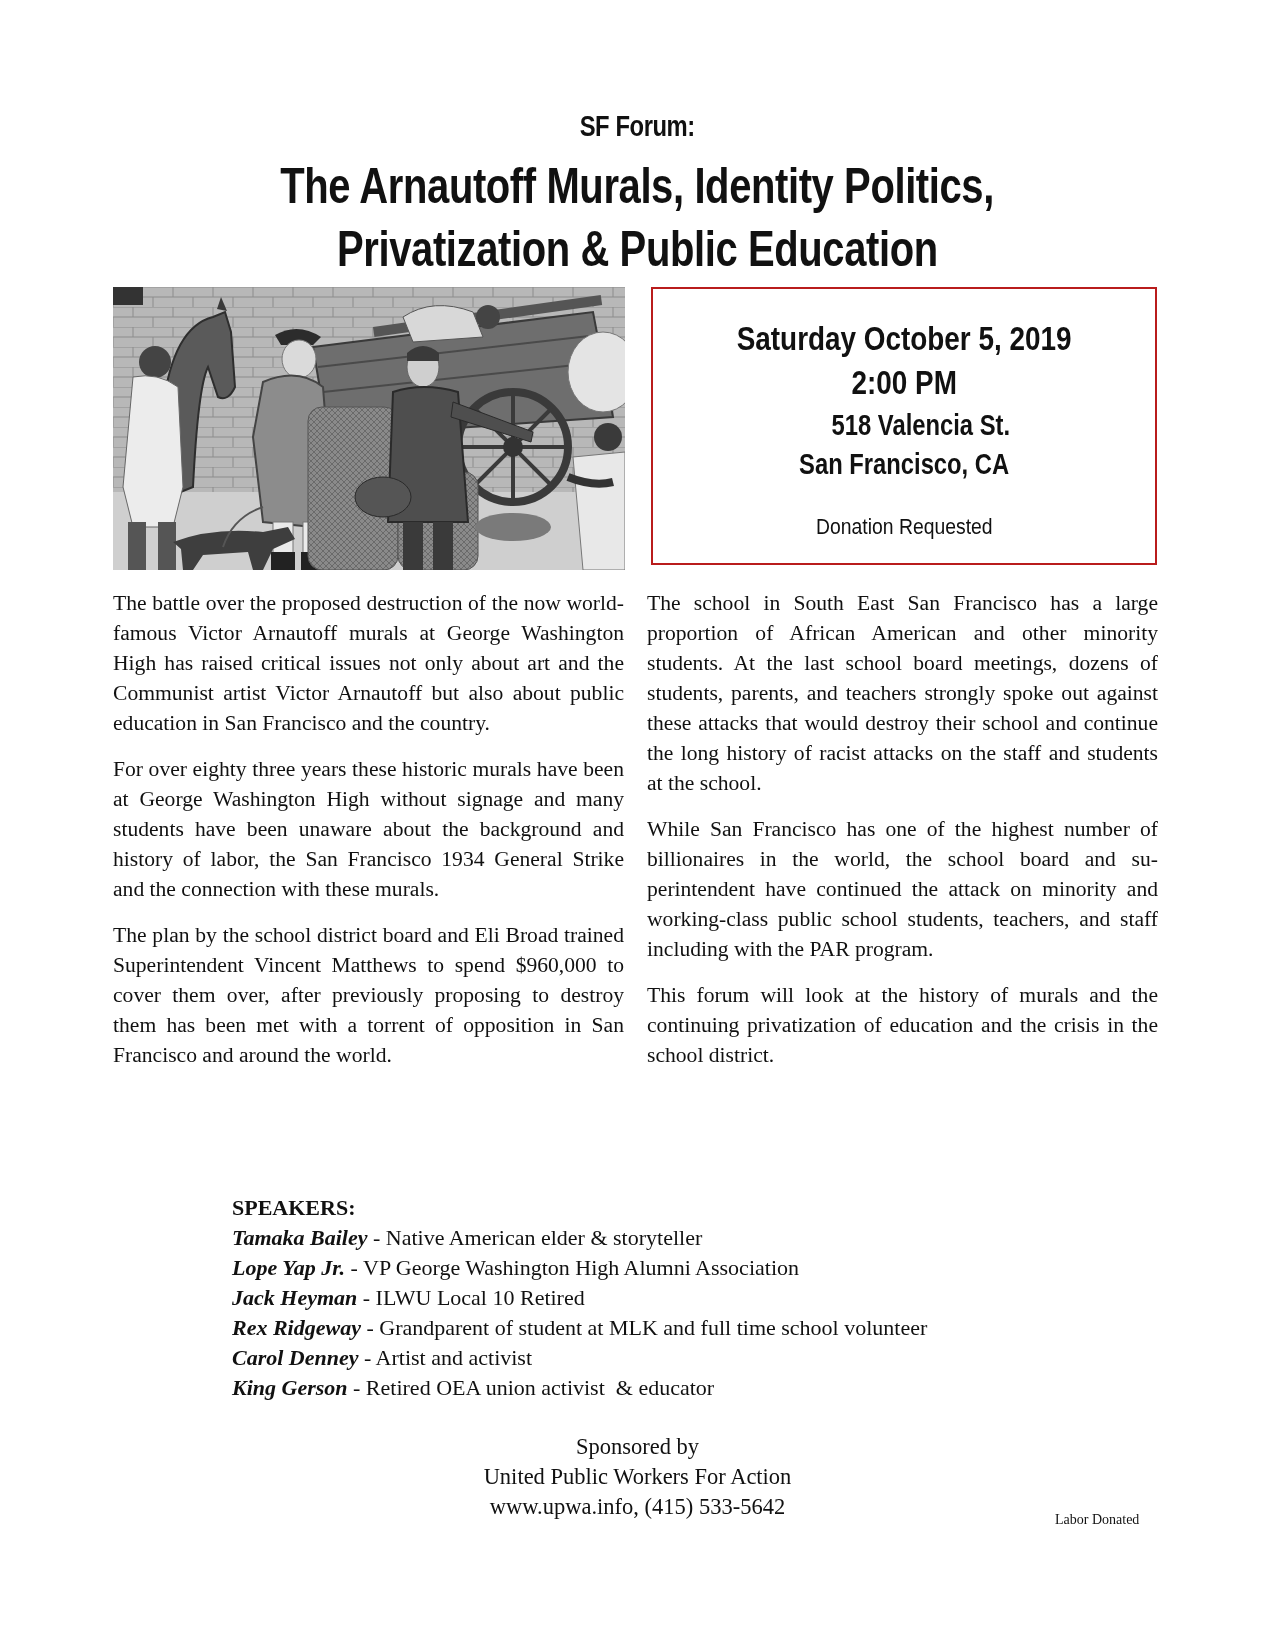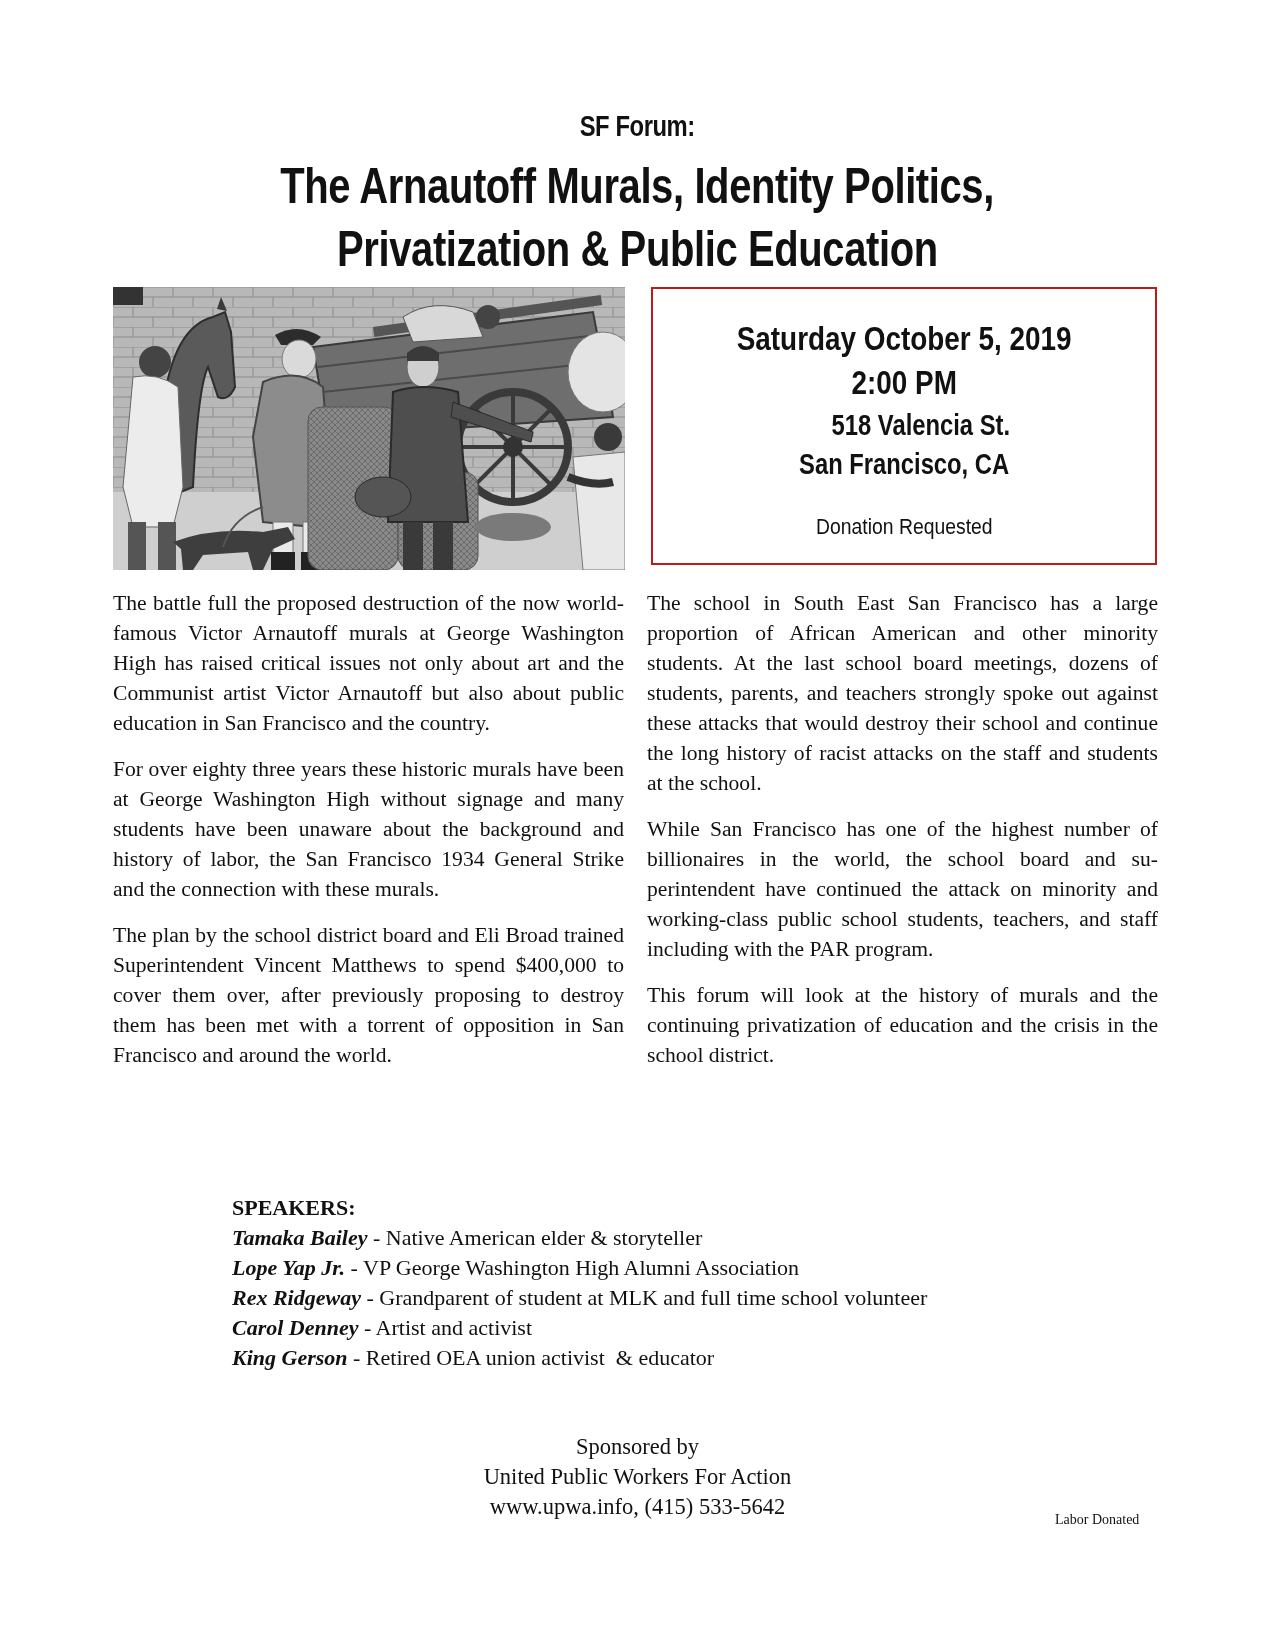--- a/index.html
+++ b/index.html
@@ -134,35 +134,36 @@
 
 <div id="event-box">
   <div id="ev-date" class="evline"><span>Saturday October 5, 2019</span></div>
   <div id="ev-time" class="evline"><span>2:00 PM</span></div>
   <div id="ev-addr" class="evline"><span>518 Valencia St.</span></div>
   <div id="ev-city" class="evline"><span>San Francisco, CA</span></div>
   <div id="ev-donation"><span>Donation Requested</span></div>
 </div>
 
 <div id="col-left" class="col">
-  <p>The battle full the proposed destruction of the now world-famous Victor Arnautoff murals at George Washington High has raised critical issues not only about art and the Communist artist Victor Arnaut­off but also about public education in San Francisco and the country.</p>
+  <p>The battle over the proposed destruction of the now world-famous Victor Arnautoff murals at George Washington High has raised critical issues not only about art and the Communist artist Victor Arnaut­off but also about public education in San Francisco and the country.</p>
   <p>For over eighty three years these historic murals have been at George Washington High without sig­nage and many students have been unaware about the background and history of labor, the San Fran­cisco 1934 General Strike and the connection with these murals.</p>
-  <p>The plan by the school district board and Eli Broad trained Superintendent Vincent Matthews to spend $400,000 to cover them over, after previously pro­posing to destroy them has been met with a tor­rent of opposition in San Francisco and around the world.</p>
+  <p>The plan by the school district board and Eli Broad trained Superintendent Vincent Matthews to spend $960,000 to cover them over, after previously pro­posing to destroy them has been met with a tor­rent of opposition in San Francisco and around the world.</p>
 </div>
 
 <div id="col-right" class="col">
   <p>The school in South East San Francisco has a large proportion of African American and other minority students. At the last school board meetings, dozens of students, parents, and teachers strongly spoke out against these attacks that would destroy their school and continue the long history of racist attacks on the staff and students at the school.</p>
   <p>While San Francisco has one of the highest number of billionaires in the world, the school board and su­perintendent have continued the attack on minority and working-class public school students, teachers, and staff including with the PAR program.</p>
   <p>This forum will look at the history of murals and the continuing privatization of education and the crisis in the school district.</p>
 </div>
 
 <div id="speakers">
   <div class="hdr">SPEAKERS:</div>
   <div class="row"><span class="nm">Tamaka Bailey</span><span> - Native American elder &amp; storyteller</span></div>
   <div class="row"><span class="nm">Lope Yap Jr.</span><span> - VP George Washington High Alumni Association</span></div>
+  <div class="row"><span class="nm">Jack Heyman</span><span> - ILWU Local 10 Retired</span></div>
   <div class="row"><span class="nm">Rex Ridgeway</span><span> - Grandparent of student at MLK and full time school volunteer</span></div>
   <div class="row"><span class="nm">Carol Denney</span><span> - Artist and activist</span></div>
   <div class="row"><span class="nm">King Gerson</span><span style="white-space: pre;"> - Retired OEA union activist  &amp; educator</span></div>
 </div>
 
 <div id="sponsor">
   <div>Sponsored by</div>
   <div>United Public Workers For Action</div>
   <div>www.upwa.info, (415) 533-5642</div>
 </div>

